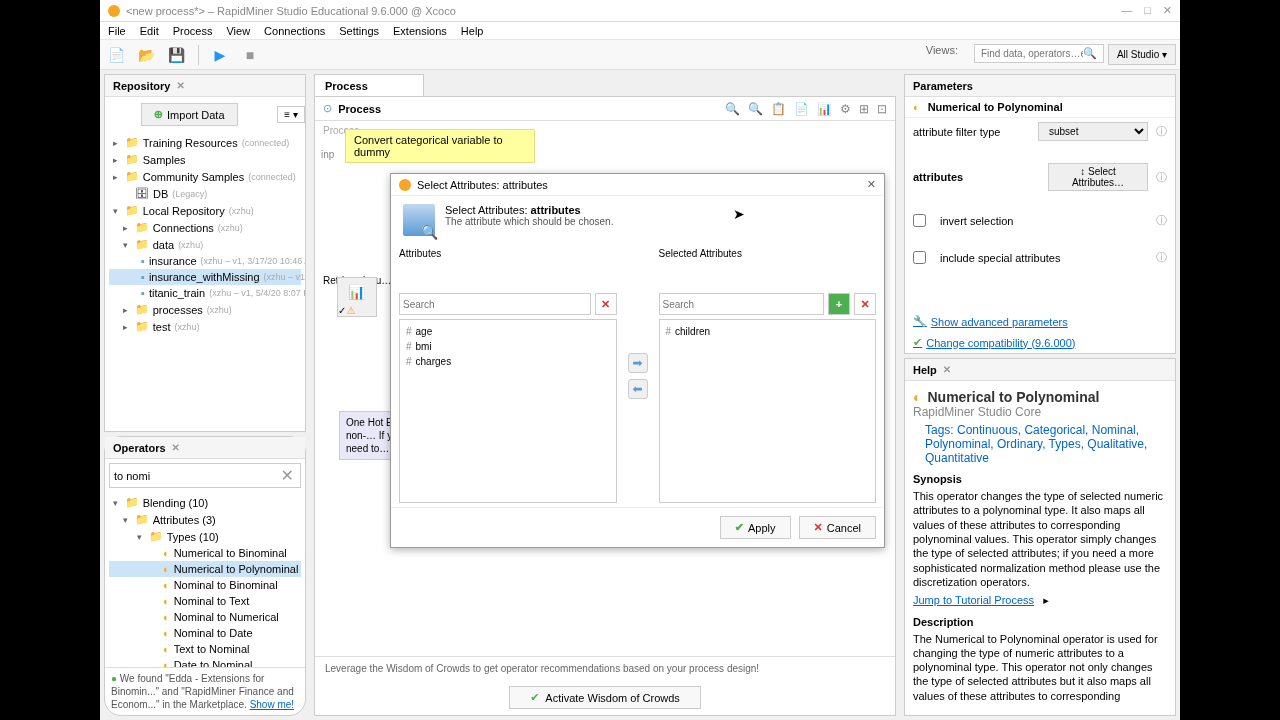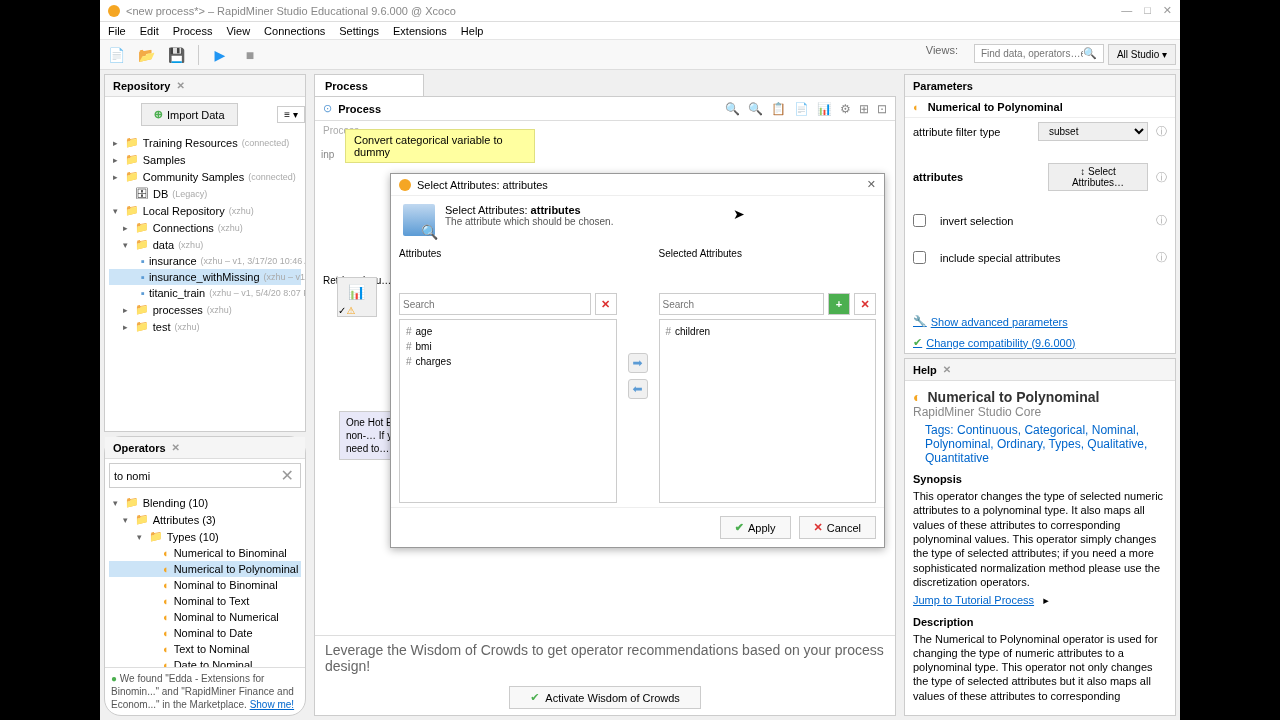--- a/index.html
+++ b/index.html
@@ -45,21 +45,21 @@
 .center-col { flex: 1; display: flex; flex-direction: column; padding: 4px; gap: 0; }
 .process-tab { height: 22px; background: #fff; border: 1px solid #ccc; border-bottom: none; width: 110px; display: flex; align-items: center; padding: 0 10px; font-size: 11px; font-weight: bold; }
 .process-panel { flex: 1; background: #fff; border: 1px solid #ccc; display: flex; flex-direction: column; position: relative; }
 .process-toolbar { height: 24px; border-bottom: 1px solid #ddd; display: flex; align-items: center; padding: 0 8px; font-size: 11px; gap: 6px; }
 .process-toolbar .crumb-icon { color: #5b9bd5; }
 .process-toolbar .tool-icons { margin-left: auto; display: flex; gap: 8px; color: #888; font-size: 12px; }
 .canvas { flex: 1; background: #fff; position: relative; }
 .note { position: absolute; left: 30px; top: 8px; background: #ffffa0; border: 1px solid #e0e080; padding: 4px 8px; font-size: 11px; width: 190px; }
 .op-box { position: absolute; left: 22px; top: 156px; width: 40px; height: 40px; background: #f0f0f0; border: 1px solid #ccc; font-size: 9px; }
 .note2 { position: absolute; left: 24px; top: 290px; background: #e8e8f8; border: 1px solid #ccc; padding: 4px 6px; font-size: 10px; width: 140px; line-height: 1.3; }
-.bottom-bar { padding: 6px 10px; font-size: 14px; color: #666; border-top: 1px solid #ddd; }
+.bottom-bar { padding: 6px 10px; font-size: 10px; color: #666; border-top: 1px solid #ddd; }
 .activate-btn { margin: 6px auto; padding: 4px 20px; border: 1px solid #ccc; background: #f8f8f8; font-size: 11px; display: flex; align-items: center; gap: 6px; cursor: pointer; width: fit-content; }
 .right-col { width: 280px; display: flex; flex-direction: column; gap: 4px; padding: 4px; }
 .parameters { height: 300px; }
 .param-row { display: flex; align-items: center; padding: 4px 8px; font-size: 11px; gap: 8px; }
 .param-row label { flex: 1; }
 .param-row select, .param-row button { font-size: 10px; padding: 2px 6px; border: 1px solid #ccc; }
 .param-row input[type=checkbox] { margin-right: 6px; }
 .link-row { padding: 4px 8px; font-size: 11px; color: #0066cc; text-decoration: underline; cursor: pointer; display: flex; align-items: center; gap: 4px; }
 .help { flex: 1; overflow: auto; padding: 8px; font-size: 11px; }
 .help h2 { font-size: 14px; color: #333; display: flex; align-items: center; gap: 6px; }

